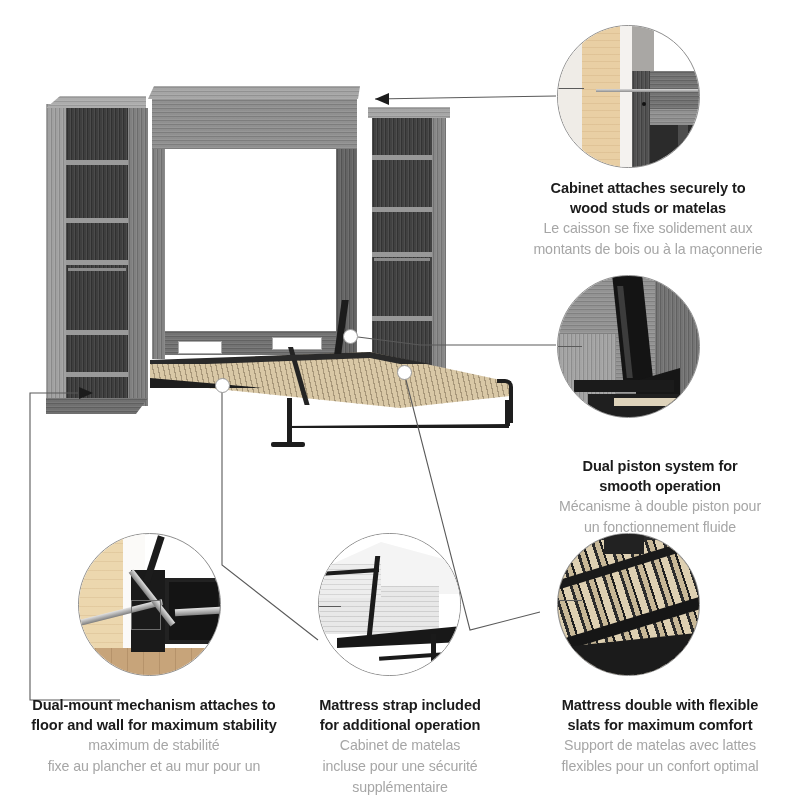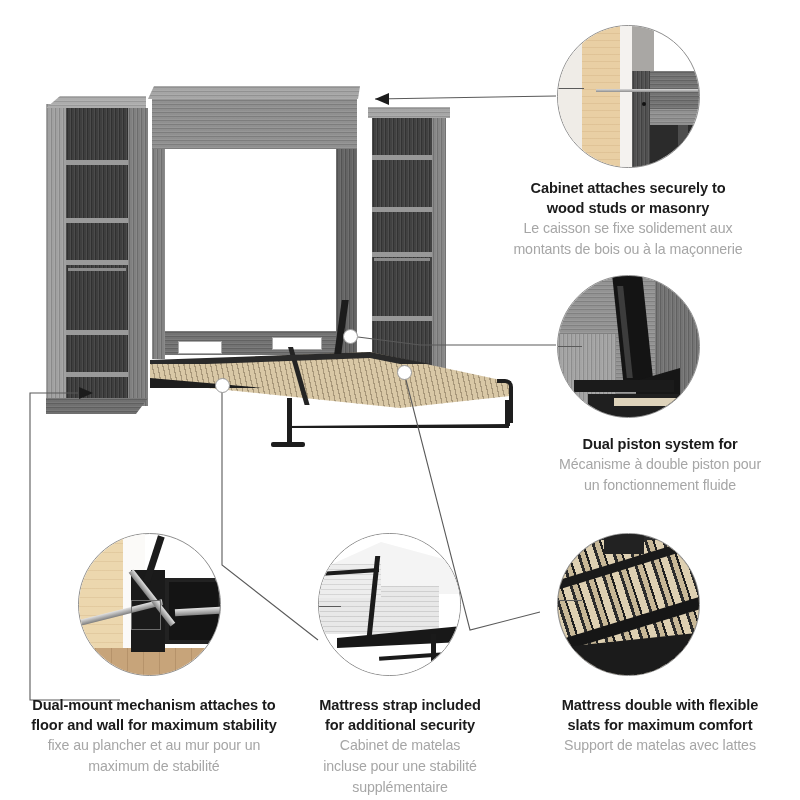--- a/index.html
+++ b/index.html
@@ -323,47 +323,49 @@
                   background:#161616; transform:rotate(-17deg);"></div>
       <div style="position:absolute; left:-10px; top:22px; width:180px; height:9px;
                   background:#1a1a1a; transform:rotate(-17deg);"></div>
       <div style="position:absolute; left:0; top:106px; width:143px; height:37px;
                   background:#1b1b1b; transform:rotate(-6deg);"></div>
       <div style="position:absolute; left:46px; top:0px; width:40px; height:20px; background:#222;"></div>
       <div style="position:absolute; left:0; top:66px; width:24px; height:1.2px; background:#5a5a5a;"></div>
     </div>
   </div>
 
-  <div class="callout-text" style="left:488px; top:178px; width:280px;text-align:center;">
+  <div class="callout-text" style="left:508px; top:178px; width:280px;text-align:center;">
     <span class="en">Cabinet attaches securely to</span>
-    <span class="en">wood studs or masonry</span>
+    <span class="en">wood studs or matelas</span>
     <span class="fr">Le caisson se fixe solidement aux</span>
     <span class="fr">montants de bois ou à la maçonnerie</span>
   </div>
 
-  <div class="callout-text" style="left:520px; top:434px; width:280px;">
+  <div class="callout-text" style="left:520px; top:456px; width:280px;">
     <span class="en">Dual piston system for</span>
+    <span class="en">smooth operation</span>
     <span class="fr">Mécanisme à double piston pour</span>
     <span class="fr">un fonctionnement fluide</span>
   </div>
 
   <div class="callout-text" style="left:8px; top:695px; width:292px;">
     <span class="en">Dual-mount mechanism attaches to</span>
     <span class="en">floor and wall for maximum stability</span>
+    <span class="fr">maximum de stabilité</span>
     <span class="fr">fixe au plancher et au mur pour un</span>
-    <span class="fr">maximum de stabilité</span>
   </div>
 
   <div class="callout-text" style="left:296px; top:695px; width:208px;">
     <span class="en">Mattress strap included</span>
-    <span class="en">for additional security</span>
+    <span class="en">for additional operation</span>
     <span class="fr">Cabinet de matelas</span>
-    <span class="fr">incluse pour une stabilité</span>
+    <span class="fr">incluse pour une sécurité</span>
     <span class="fr">supplémentaire</span>
   </div>
 
   <div class="callout-text" style="left:520px; top:695px; width:280px;">
     <span class="en">Mattress double with flexible</span>
     <span class="en">slats for maximum comfort</span>
     <span class="fr">Support de matelas avec lattes</span>
+    <span class="fr">flexibles pour un confort optimal</span>
   </div>
 
 </div>
 
 </body></html>

